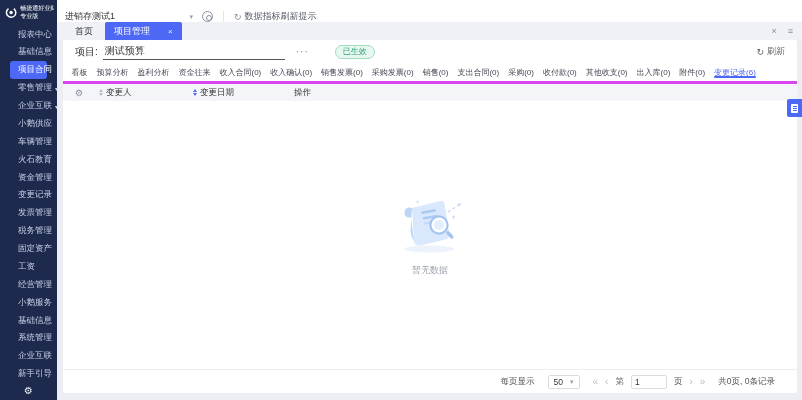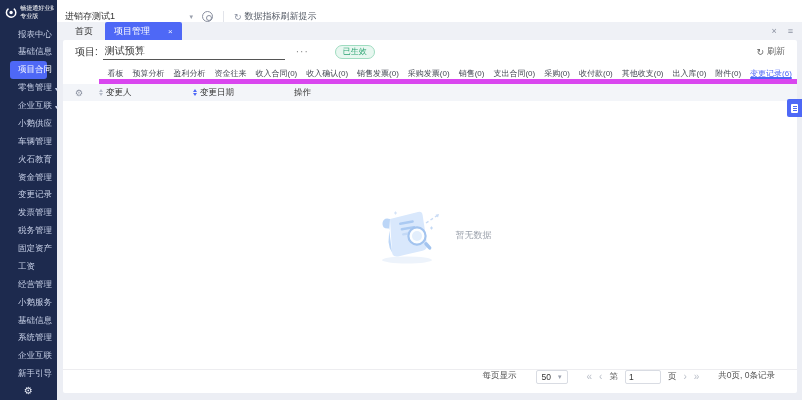--- a/index.html
+++ b/index.html
@@ -67,47 +67,47 @@
   .card { background:#fff; height:100%; border-radius:2px; display:flex; flex-direction:column; }
 
   .project-row { flex:none; height:23px; display:flex; align-items:center; padding:0 12px;
     font-size:10px; color:#333; }
   .project-name { min-width:182px; border-bottom:1px solid #555; padding:0 2px 1px; margin-left:5px; cursor:text; }
   .more-dots { color:#888; margin-left:11px; letter-spacing:1px; cursor:pointer; }
   .status-pill { margin-left:26px; font-size:8px; color:#2ba471; background:#e8f7f0;
     border:1px solid #9fdcc0; border-radius:8px; padding:0 7px; line-height:12px; }
   .refresh { margin-left:auto; color:#666; font-size:9px; display:flex; align-items:center; gap:3px; cursor:pointer; }
 
-  .detail-tabs { flex:none; height:21px; display:flex; align-items:flex-end; padding:0 4px;
-    border-bottom:5px solid #d946ef; font-size:8px; color:#454a55; overflow:hidden;margin-left:36px; }
+  .detail-tabs { flex:none; height:21px; display:flex; align-items:center; padding:0 4px;
+    border-bottom:3px solid #d946ef; font-size:8px; color:#454a55; overflow:hidden; }
   .dtab { padding:0 4.5px; display:flex; align-items:center; position:relative; white-space:nowrap; cursor:pointer; }
   .dtab.active { color:#4e68f6; }
   .dtab.active::after { content:""; position:absolute; left:4px; right:4px; bottom:0; height:2px;
     background:#4e68f6; border-radius:1px; }
 
   .table-head { flex:none; height:17px; background:#f3f5f9; display:flex; align-items:center;
     font-size:8.5px; color:#333; padding:0 12px; }
   .th { display:flex; align-items:center; gap:3px; }
   .th-gear { width:24px; color:#8a90a0; font-size:9px; cursor:pointer; }
   .th-user { width:94px; }
   .th-date { width:78px; }
   .th-reason { flex:1; }
   .th-action { width:40px; justify-content:flex-end; }
   .sort { display:inline-flex; flex-direction:column; gap:1.5px; cursor:pointer; }
   .sort i { width:0; height:0; border-left:2.5px solid transparent; border-right:2.5px solid transparent; }
   .sort .up { border-bottom:3px solid #b6bcc9; }
   .sort .dn { border-top:3px solid #b6bcc9; }
   .sort.blue .up { border-bottom-color:#4e68f6; }
   .sort.blue .dn { border-top-color:#4e68f6; }
 
-  .empty { flex:1; display:flex; flex-direction:row; align-items:center; justify-content:center; gap:9px; }
+  .empty { flex:1; display:flex; flex-direction:column; align-items:center; justify-content:center; gap:9px; }
   .empty-text { font-size:9px; color:#9aa0ab; }
 
-  .cfooter { flex:none; height:24px; border-top:1px solid #ededf0; display:flex; align-items:flex-start;
-    justify-content:flex-end; gap:19px; padding:0 22px; font-size:8.5px; color:#555; }
+  .cfooter { flex:none; height:24px; border-top:1px solid #ededf0; display:flex; align-items:center;
+    justify-content:flex-end; gap:13px; padding:0 22px; font-size:8.5px; color:#555; }
   .select-box { border:1px solid #d9dce3; border-radius:2px; padding:1px 5px; display:flex;
     align-items:center; gap:7px; color:#333; cursor:pointer; }
   .pg-btn { color:#b9bec8; cursor:pointer; font-size:10px; line-height:1; }
   .page-input { width:36px; height:14px; border:1px solid #d9dce3; border-radius:2px;
     font-size:8.5px; padding:0 3px; color:#333; font-family:inherit; }
   .pg-group { display:flex; align-items:center; gap:7px; }
 
   .float-btn { position:absolute; right:0; top:99px; width:15px; height:18px; background:#4e68f6;
     border-radius:2px 0 0 2px; display:flex; align-items:center; justify-content:center;
     cursor:pointer; z-index:6; }

